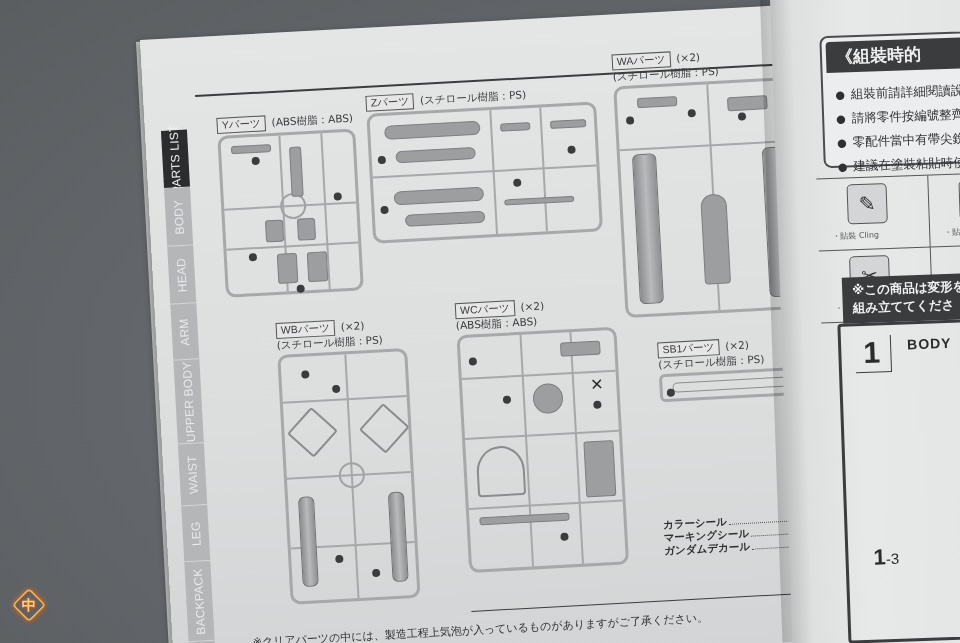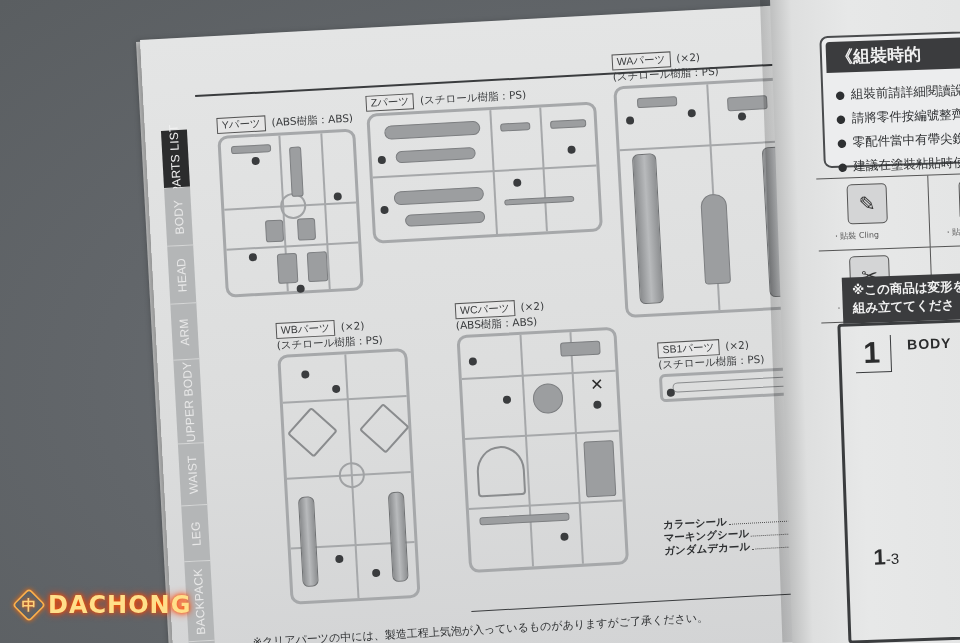--- a/index.html
+++ b/index.html
@@ -463,14 +463,13 @@
 
   <div class="substep">
     <span>1</span><small>-3</small>
   </div>
 </div>
 
 <div class="watermark">
   <div class="wm-logo">
       <span>中</span>
     </div>
-  <div class="wm-text">DACHONG</div>
 </div>
 
 </body></html>

